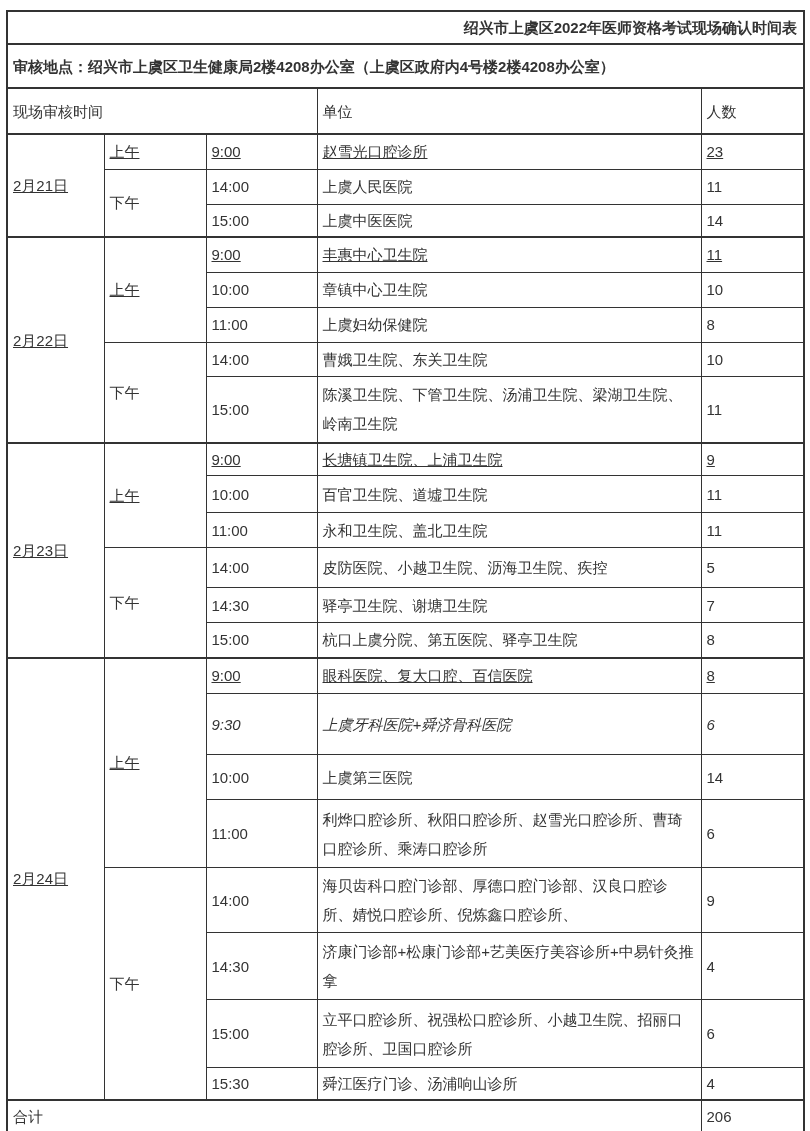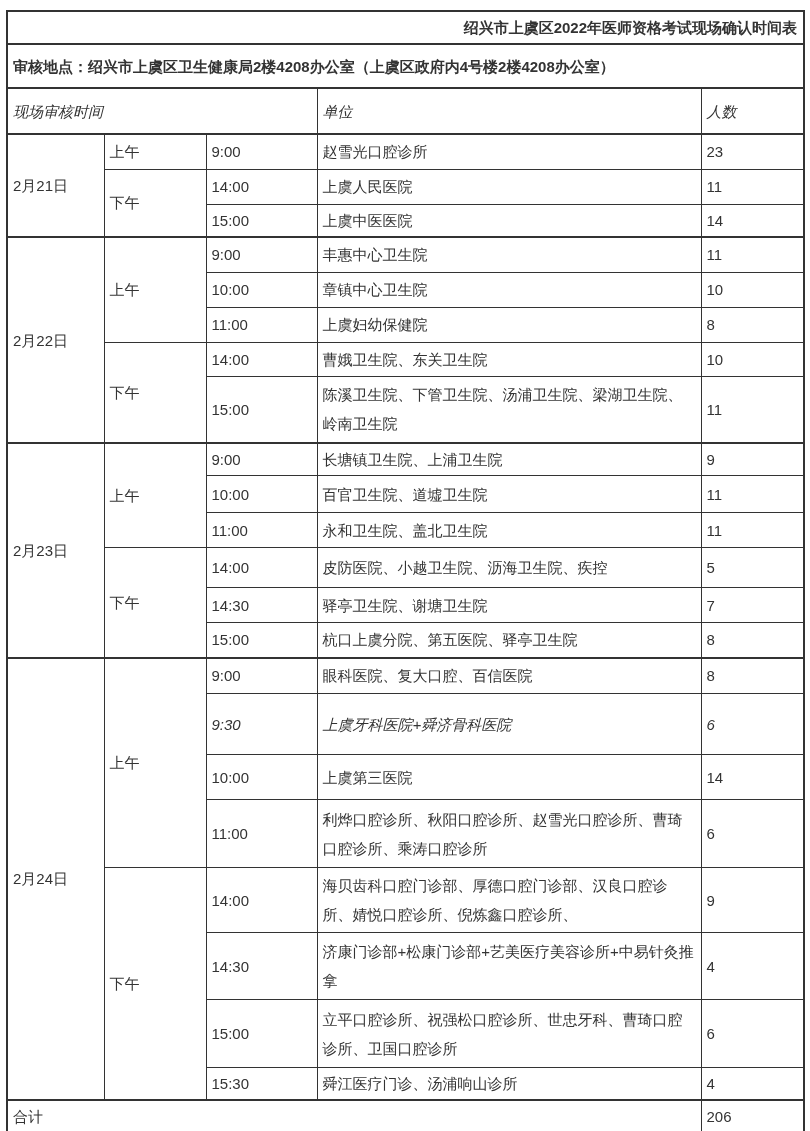--- a/index.html
+++ b/index.html
@@ -37,24 +37,24 @@
     font-weight:bold;
     border-bottom-width:2px;
   }
   tr.location-row td{
     font-weight:bold;
     border-bottom-width:2px;
     margin-top:8px;
   }
   tr.header-row td{
     border-bottom-width:2px;
-    font-style:italic;
   }
   tr.day-start td{
     border-top-width:2px;
+    text-decoration:underline;
   }
   tr.total-row td{
     border-top-width:2px;
     border-bottom-width:2px;
   }
 </style>
 </head>
 <body>
 
 <table>
@@ -185,21 +185,21 @@
         <td>海贝齿科口腔门诊部、厚德口腔门诊部、汉良口腔诊所、婧悦口腔诊所、倪炼鑫口腔诊所、</td>
         <td>9</td>
       </tr>
       <tr style="height: 67px;">
         <td>14:30</td>
         <td>济康门诊部+松康门诊部+艺美医疗美容诊所+中易针灸推拿</td>
         <td>4</td>
       </tr>
       <tr style="height: 68px;">
         <td>15:00</td>
-        <td>立平口腔诊所、祝强松口腔诊所、世忠牙科、曹琦口腔诊所、卫国口腔诊所</td>
+        <td>立平口腔诊所、祝强松口腔诊所、小越卫生院、招丽口腔诊所、卫国口腔诊所</td>
         <td>6</td>
       </tr>
       <tr style="height: 32px;">
         <td>15:30</td>
         <td>舜江医疗门诊、汤浦响山诊所</td>
         <td>4</td>
       </tr>
       <tr class="total-row" style="height:31px">
       <td colspan="4">合计</td>
       <td>206</td>

